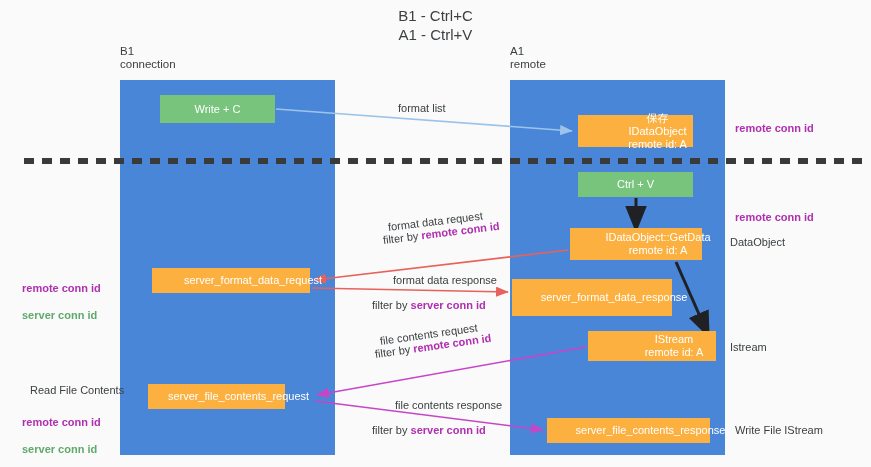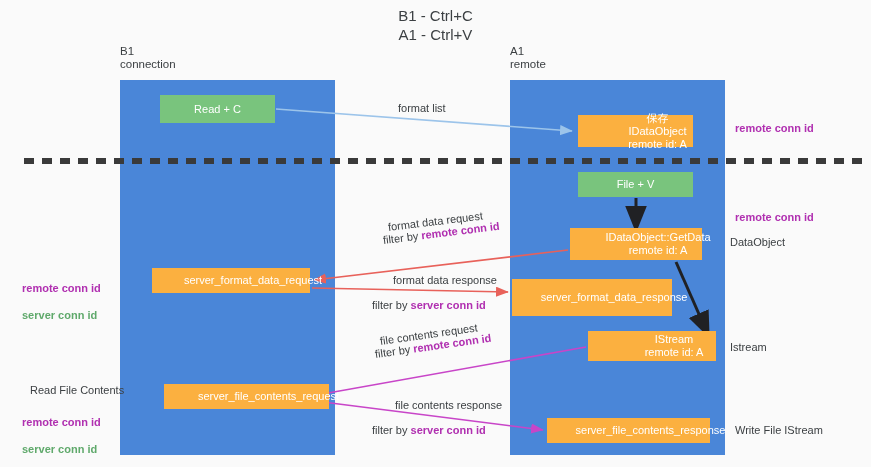--- a/index.html
+++ b/index.html
@@ -47,21 +47,21 @@
   .green{background:#79c47d;}
   .orange{background:#fbb040;padding-left:48px;}
 
   #n-ctrlc{left:160px;top:95px;width:115px;height:28px;}
   #n-saveido{left:578px;top:115px;width:115px;height:32px;}
   #n-ctrlv{left:578px;top:172px;width:115px;height:25px;}
   #n-getdata{left:570px;top:228px;width:132px;height:32px;}
   #n-fmtreq{left:152px;top:268px;width:158px;height:25px;}
   #n-fmtresp{left:512px;top:279px;width:160px;height:37px;}
   #n-istream{left:588px;top:331px;width:128px;height:30px;}
-  #n-filereq{left:164px;top:384px;width:165px;height:25px;}
+  #n-filereq{left:148px;top:384px;width:137px;height:25px;}
   #n-fileresp{left:547px;top:418px;width:163px;height:25px;}
 
   
   .sidelabel{
     position:absolute;font-size:11px;line-height:13.5px;white-space:pre-line;
   }
   .purple{color:#b02fb0;font-weight:bold;}
   .green-t{color:#5fa96b;font-weight:bold;}
   .plain{color:#3c4043;}
 
@@ -138,24 +138,24 @@
 
     <line x1="676" y1="262" x2="706" y2="330" stroke="#202124" stroke-width="3" marker-end="url(#ar-blk)"></line>
 
     <line x1="586" y1="347" x2="317" y2="395" stroke="#c845c8" stroke-width="1.6" marker-end="url(#ar-mag)"></line>
 
     <line x1="315" y1="401" x2="543" y2="430" stroke="#c845c8" stroke-width="1.6" marker-end="url(#ar-mag)"></line>
   </svg>
 
   <div id="divider"></div>
 
-  <div class="node green" id="n-ctrlc">Read + C</div>
+  <div class="node green" id="n-ctrlc">Write + C</div>
   <div class="node orange" id="n-saveido">保存IDataObject
 remote id: A</div>
-  <div class="node green" id="n-ctrlv">File + V</div>
+  <div class="node green" id="n-ctrlv">Ctrl + V</div>
   <div class="node orange" id="n-getdata">IDataObject::GetData
 remote id: A</div>
   <div class="node orange" id="n-fmtreq">server_format_data_request</div>
   <div class="node orange" id="n-fmtresp">server_format_data_response</div>
   <div class="node orange" id="n-istream">IStream
 remote id: A</div>
   <div class="node orange" id="n-filereq">server_file_contents_request</div>
   <div class="node orange" id="n-fileresp">server_file_contents_response</div>
 
   <div class="sidelabel purple" id="sl-r1">remote conn id</div>

